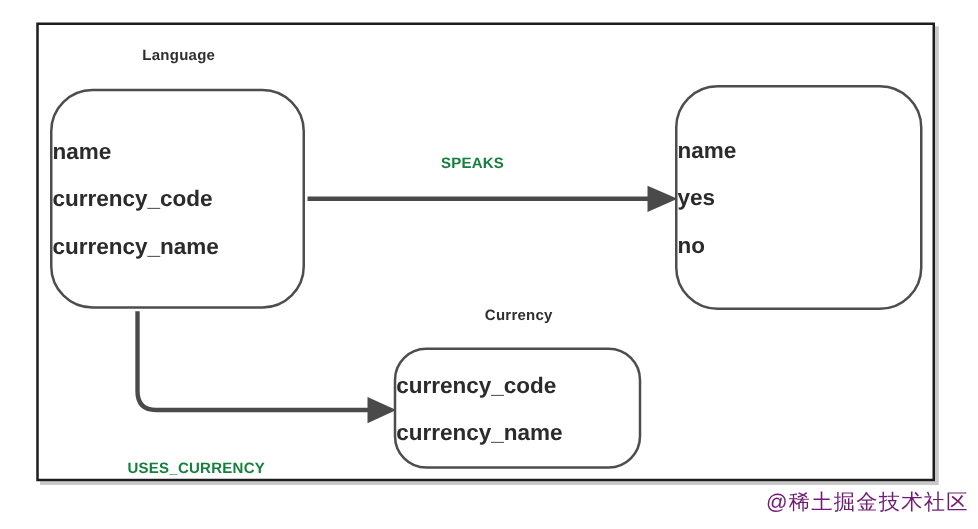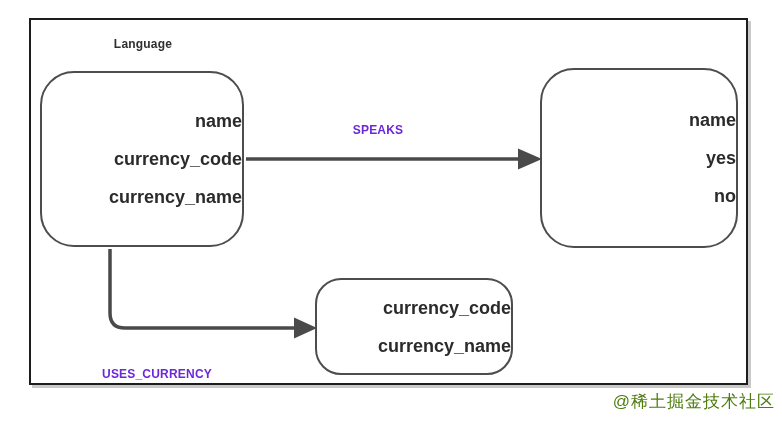--- a/index.html
+++ b/index.html
@@ -37,82 +37,83 @@
   }
   .node {
     position: absolute;
     border: 2.5px solid #4d4d4d;
     border-radius: 34px;
     background: #ffffff;
     box-sizing: border-box;
     display: flex;
     flex-direction: column;
     justify-content: center;
-    align-items: flex-end;
+    align-items: flex-start;
     z-index: 2;
   }
   .attr {
     font-size: 18px;
     font-weight: 700;
     color: #2b2b2b;
     line-height: 38px;
     white-space: nowrap;
   }
   #node-country  { left: 40px;  top: 71px;  width: 204px; height: 176px; }
   #node-language { left: 540px; top: 68px;  width: 198px; height: 180px; }
   #node-currency { left: 315px; top: 278px; width: 198px; height: 97px; border-radius: 26px; }
   #lbl-country  { left: 93px;  top: 37px; }
   #lbl-language { left: 587px; top: 37px; }
   #lbl-currency { left: 365px; top: 245px; }
   .edge-label {
     position: absolute;
     font-size: 12px;
     font-weight: 700;
-    color: #6d28d9;
+    color: #15803d;
     text-align: center;
     letter-spacing: 0.2px;
     z-index: 3;
   }
   #lbl-speaks { left: 338px; top: 123px; width: 80px; }
   #lbl-uses-currency { left: 102px; top: 367px; width: 110px; }
   .edges-svg {
     position: absolute;
     left: 0;
     top: 0;
     width: 782px;
     height: 423px;
     z-index: 1;
     pointer-events: none;
   }
   .watermark {
     position: absolute;
     right: 7px;
     top: 390px;
     font-size: 17px;
-    color: #4d7c0f;
+    color: #701a75;
     letter-spacing: 1px;
     white-space: nowrap;
   }
 </style>
 </head>
 <body>
 
 <div class="canvas">
   <div class="frame">
 
     <svg class="edges-svg" viewBox="0 0 782 423" xmlns="http://www.w3.org/2000/svg" style="left:-29px; top:-18px;">
       <line x1="244" y1="157" x2="519" y2="157" stroke="#4a4a4a" stroke-width="3.5"></line>
       <polygon points="516,146.5 540,157 516,167.5" fill="#4a4a4a"></polygon>
       <path d="M 108 247 L 108 311 Q 108 326 123 326 L 294 326" stroke="#4a4a4a" stroke-width="3.5" fill="none"></path>
       <polygon points="292,315.5 315,326 292,336.5" fill="#4a4a4a"></polygon>
     </svg>
 
   </div>
 
   <div class="node-label" id="lbl-country">Language</div>
+  <div class="node-label" id="lbl-currency">Currency</div>
 
   <div class="node" id="node-country">
     <div class="attr">name</div>
     <div class="attr">currency_code</div>
     <div class="attr">currency_name</div>
   </div>
 
   <div class="node" id="node-language">
     <div class="attr">name</div>
     <div class="attr">yes</div>

